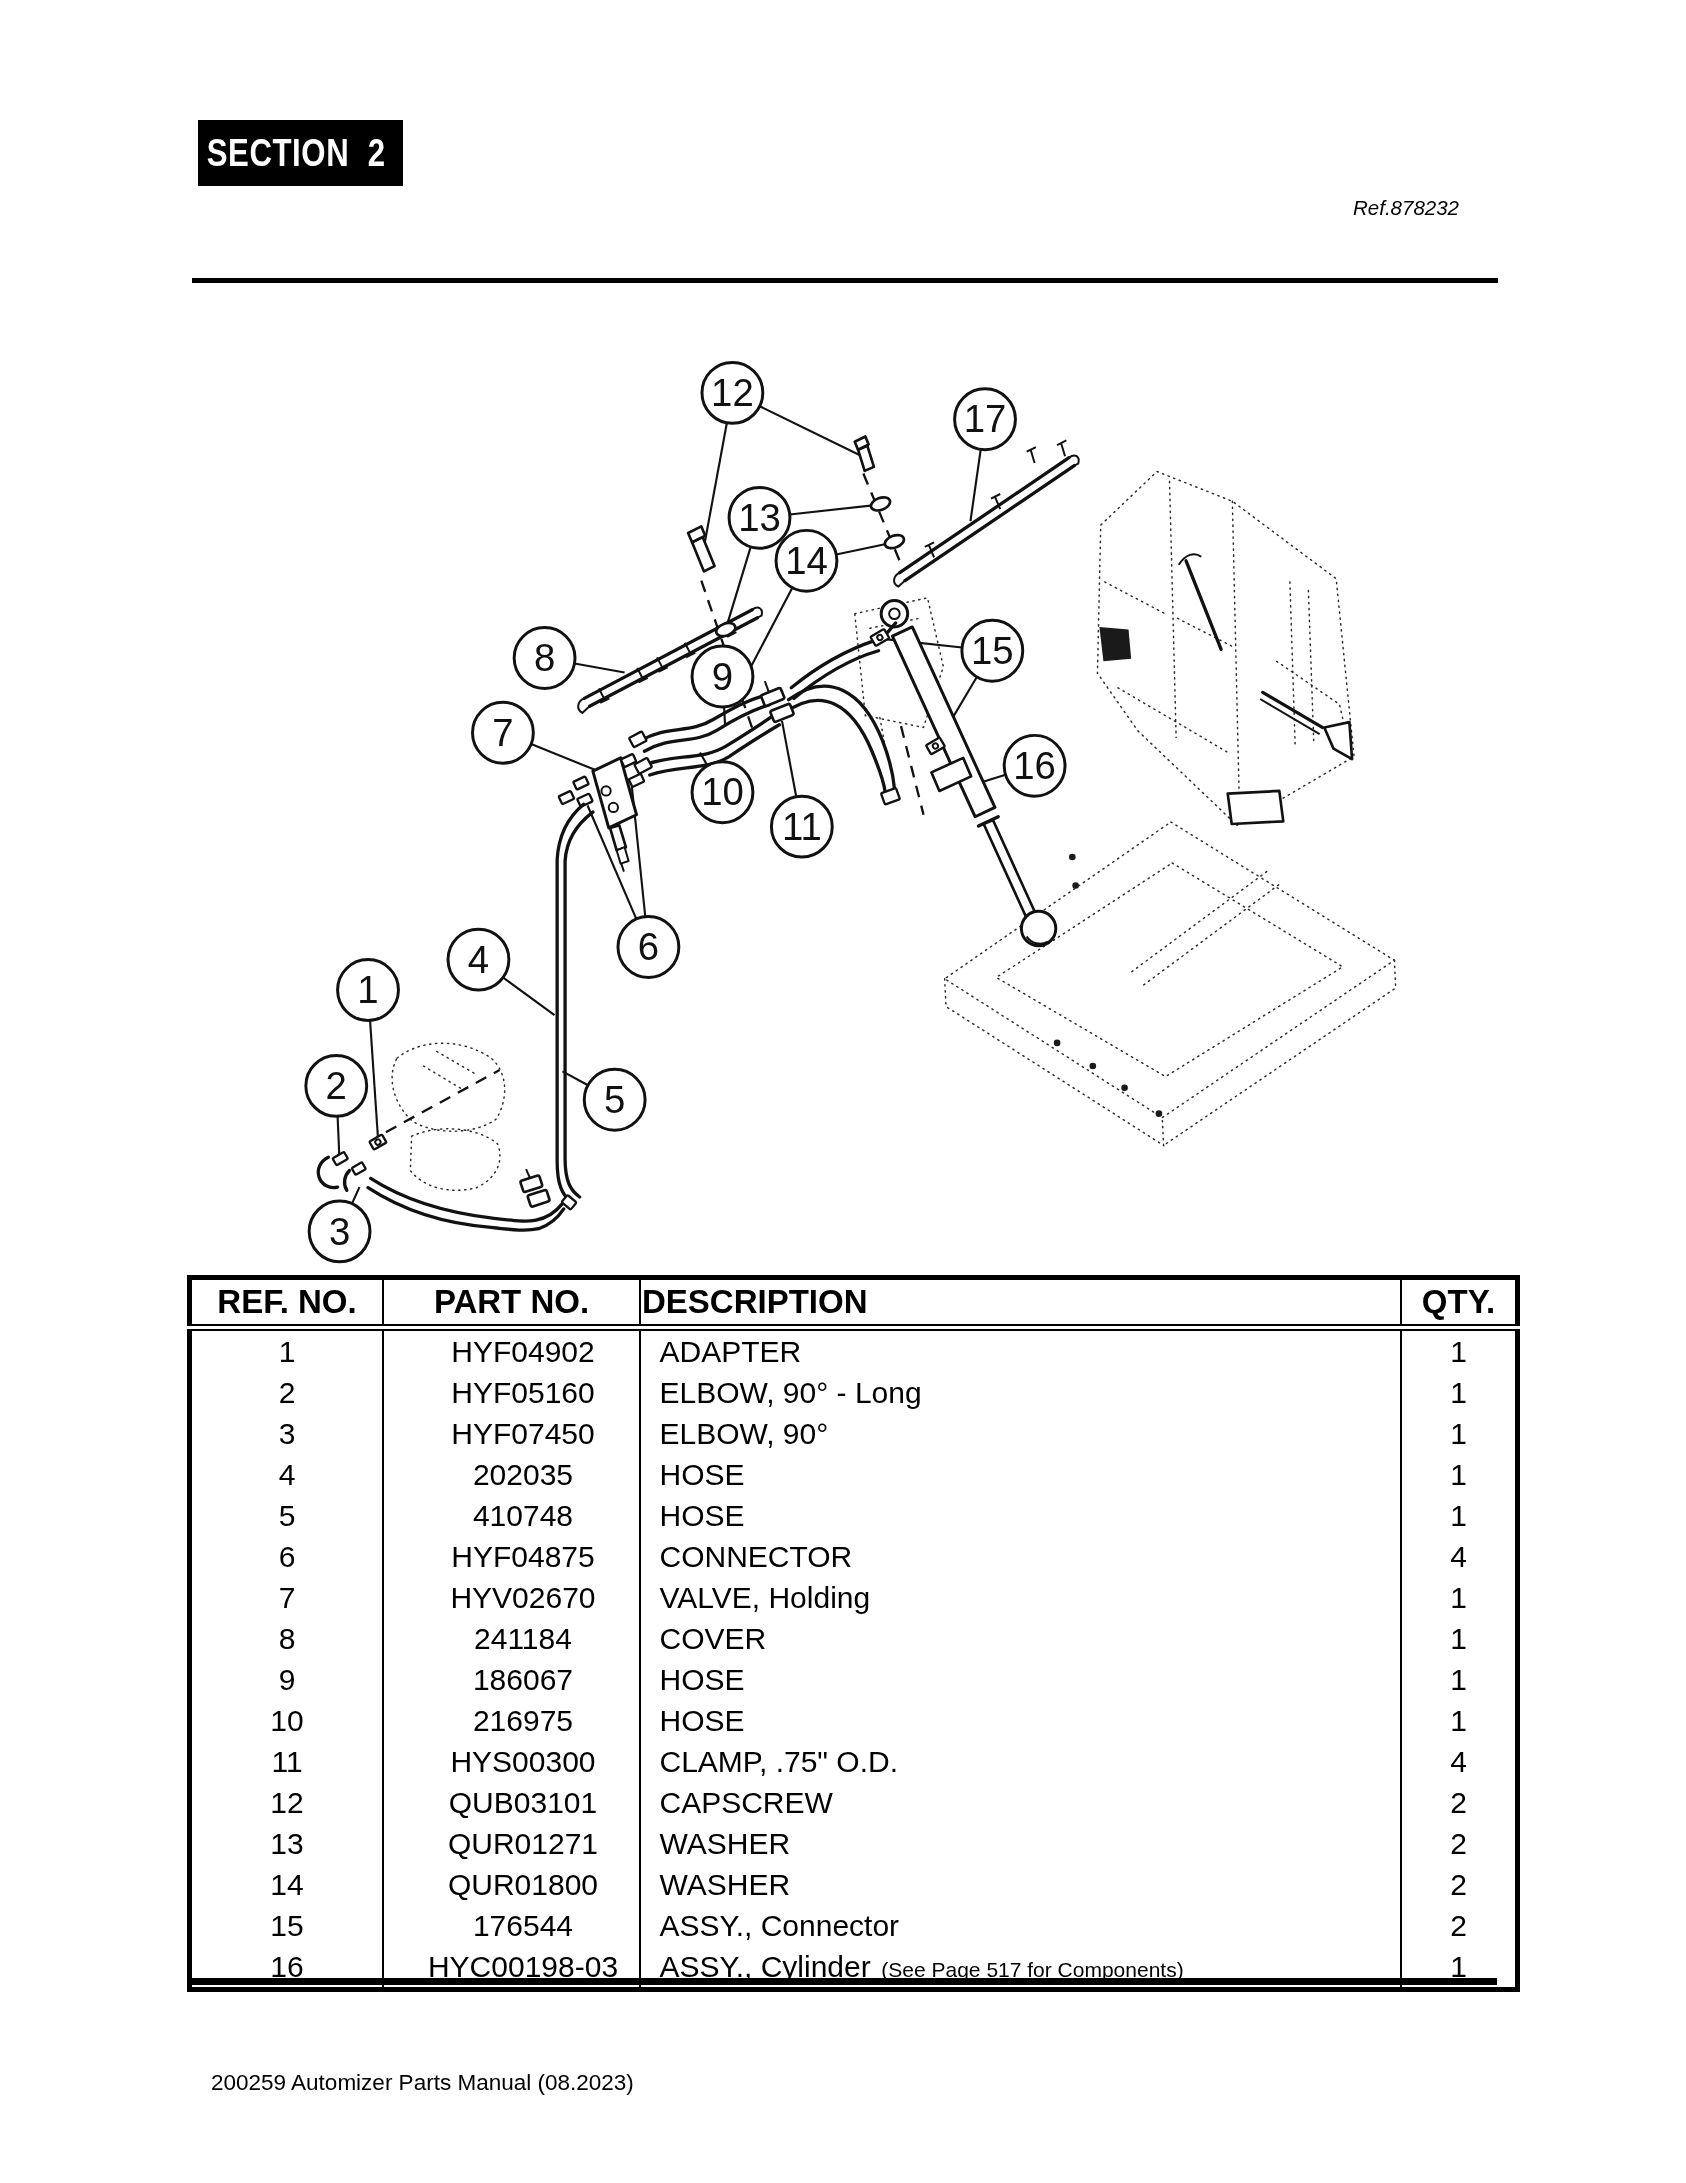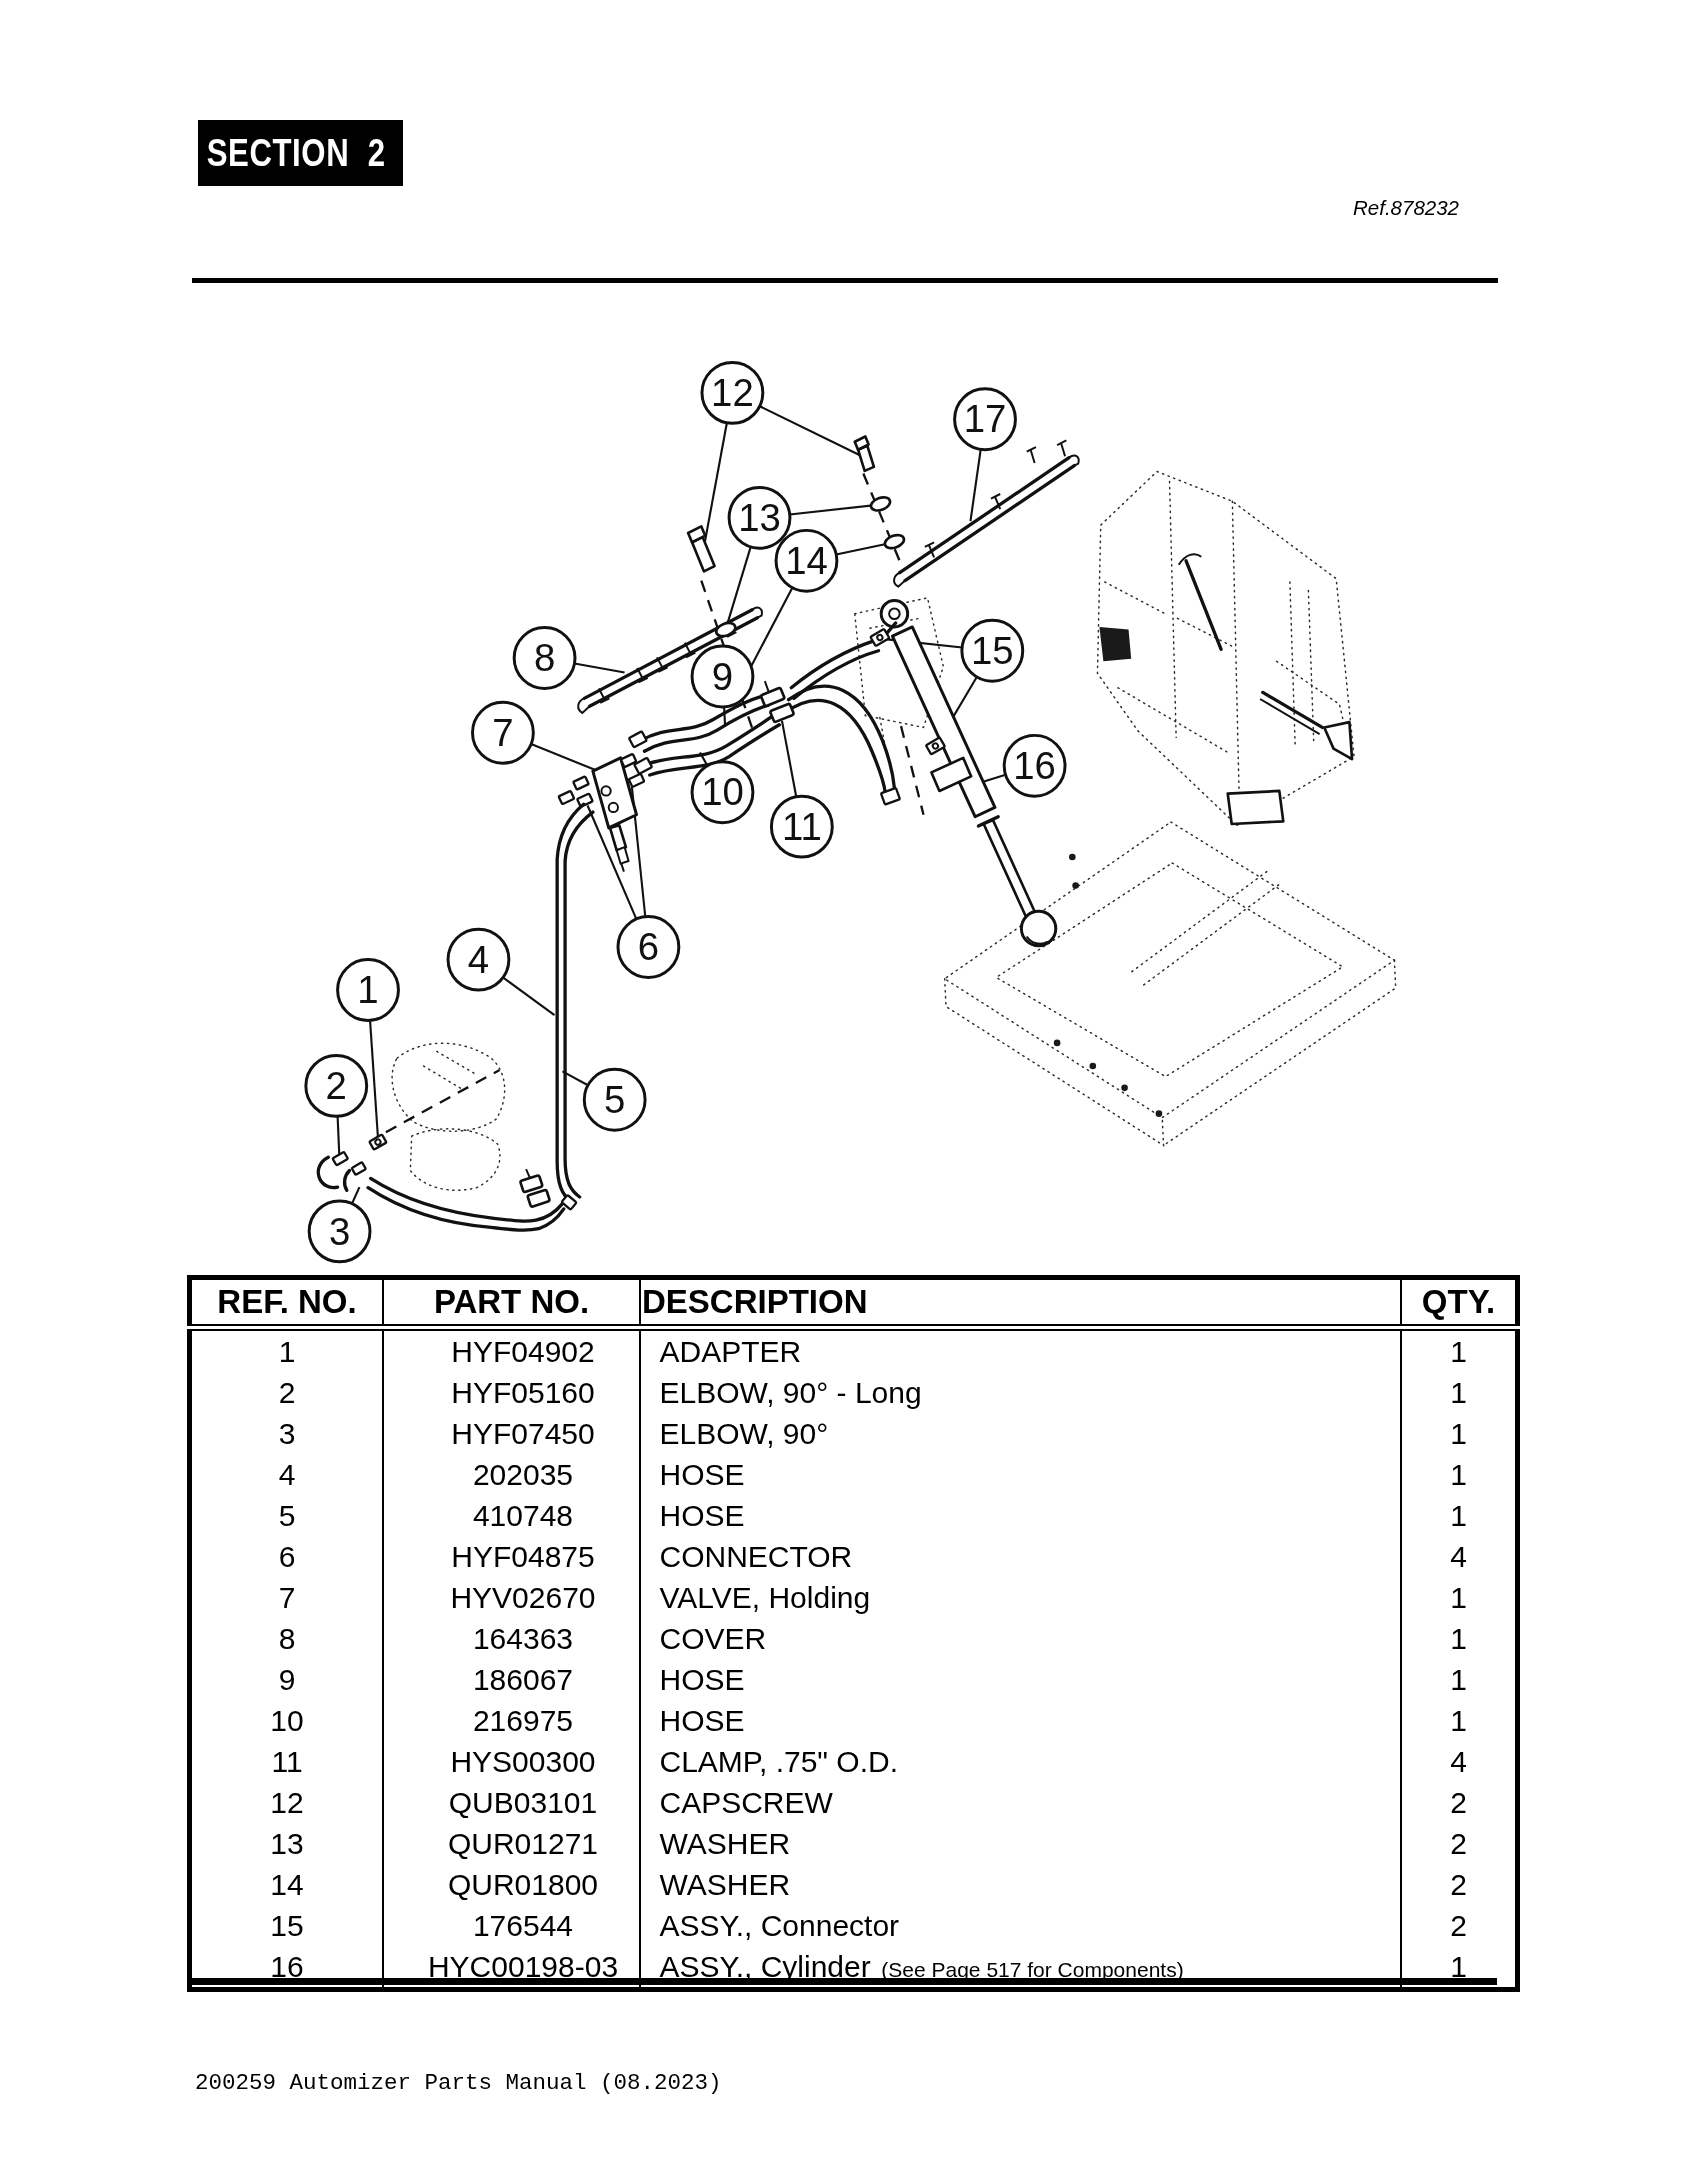--- a/index.html
+++ b/index.html
@@ -32,21 +32,21 @@
   .col-ref{width:188px;text-align:center;}
   .col-part{width:253px;text-align:center;}
   td.col-part{padding-left:24px;}
   .col-desc{width:757px;text-align:left;}
   td.col-desc{padding-left:18.5px;}
   .col-qty{width:111px;text-align:center;}
   .desc-note{font-size:21px;margin-left:10.6px;}
   .bottom-rule{position:absolute;left:187px;top:1978px;width:1310px;height:6.6px;background:#000;}
 
   
-  .footer-left{position:absolute;left:195px;top:2070px;font-size:22.5px;font-family:Liberation Mono, monospace;}
+  .footer-left{position:absolute;left:211px;top:2070px;font-size:22.5px;}
   .footer-page{position:absolute;left:0;top:2070px;width:1687px;text-align:center;font-size:22.5px;}
 
   
   svg.diagram{position:absolute;left:0;top:0;pointer-events:none;}
   .ghost{stroke:#2a2a2a;stroke-width:2.2;fill:none;stroke-dasharray:2 7;stroke-linecap:round;}
   .gdot{fill:#1a1a1a;stroke:none;}
   .part{stroke:#111;stroke-width:5;fill:none;stroke-linecap:round;stroke-linejoin:round;}
   .partf{stroke:#111;stroke-width:4.5;fill:#fff;stroke-linejoin:round;}
   .thin{stroke:#111;stroke-width:3;fill:none;}
   .dash{stroke:#111;stroke-width:3.5;fill:none;stroke-dasharray:18 13;}
@@ -431,21 +431,21 @@
             <td class="col-qty">4</td>
           </tr>
           <tr>
             <td class="col-ref">7</td>
             <td class="col-part">HYV02670</td>
             <td class="col-desc">VALVE, Holding</td>
             <td class="col-qty">1</td>
           </tr>
           <tr>
             <td class="col-ref">8</td>
-            <td class="col-part">164363</td>
+            <td class="col-part">241184</td>
             <td class="col-desc">COVER</td>
             <td class="col-qty">1</td>
           </tr>
           <tr>
             <td class="col-ref">9</td>
             <td class="col-part">186067</td>
             <td class="col-desc">HOSE</td>
             <td class="col-qty">1</td>
           </tr>
           <tr>

